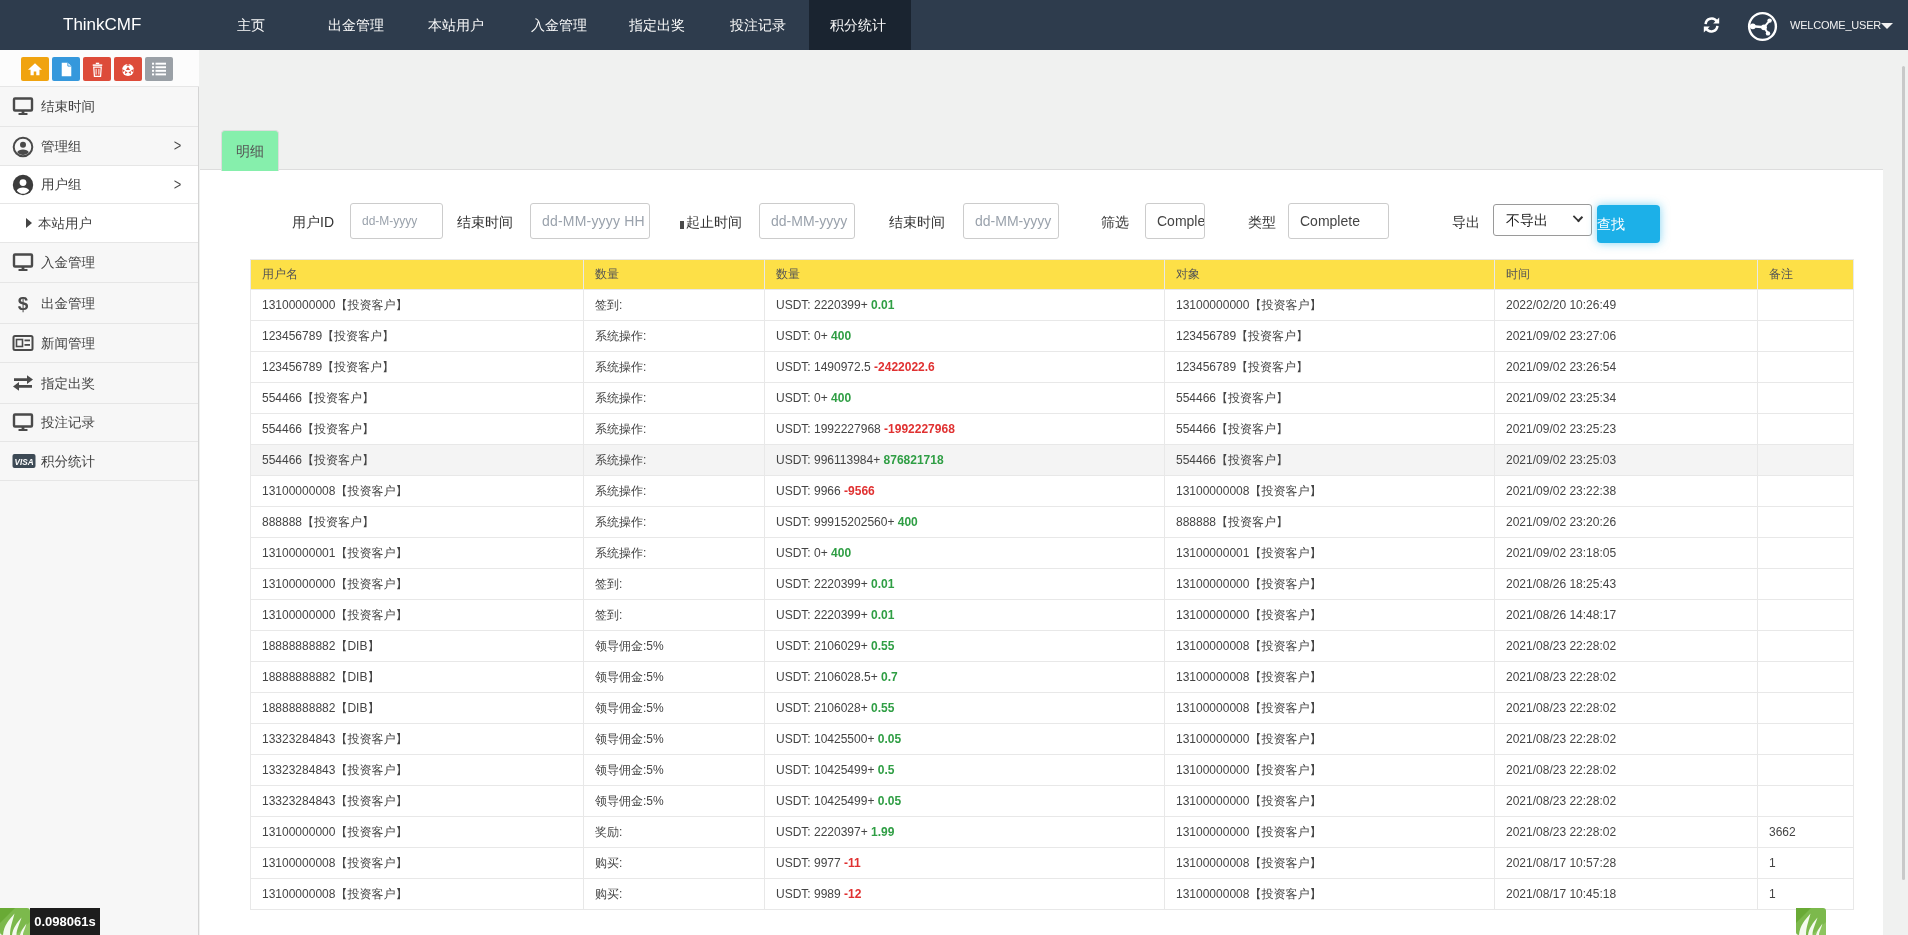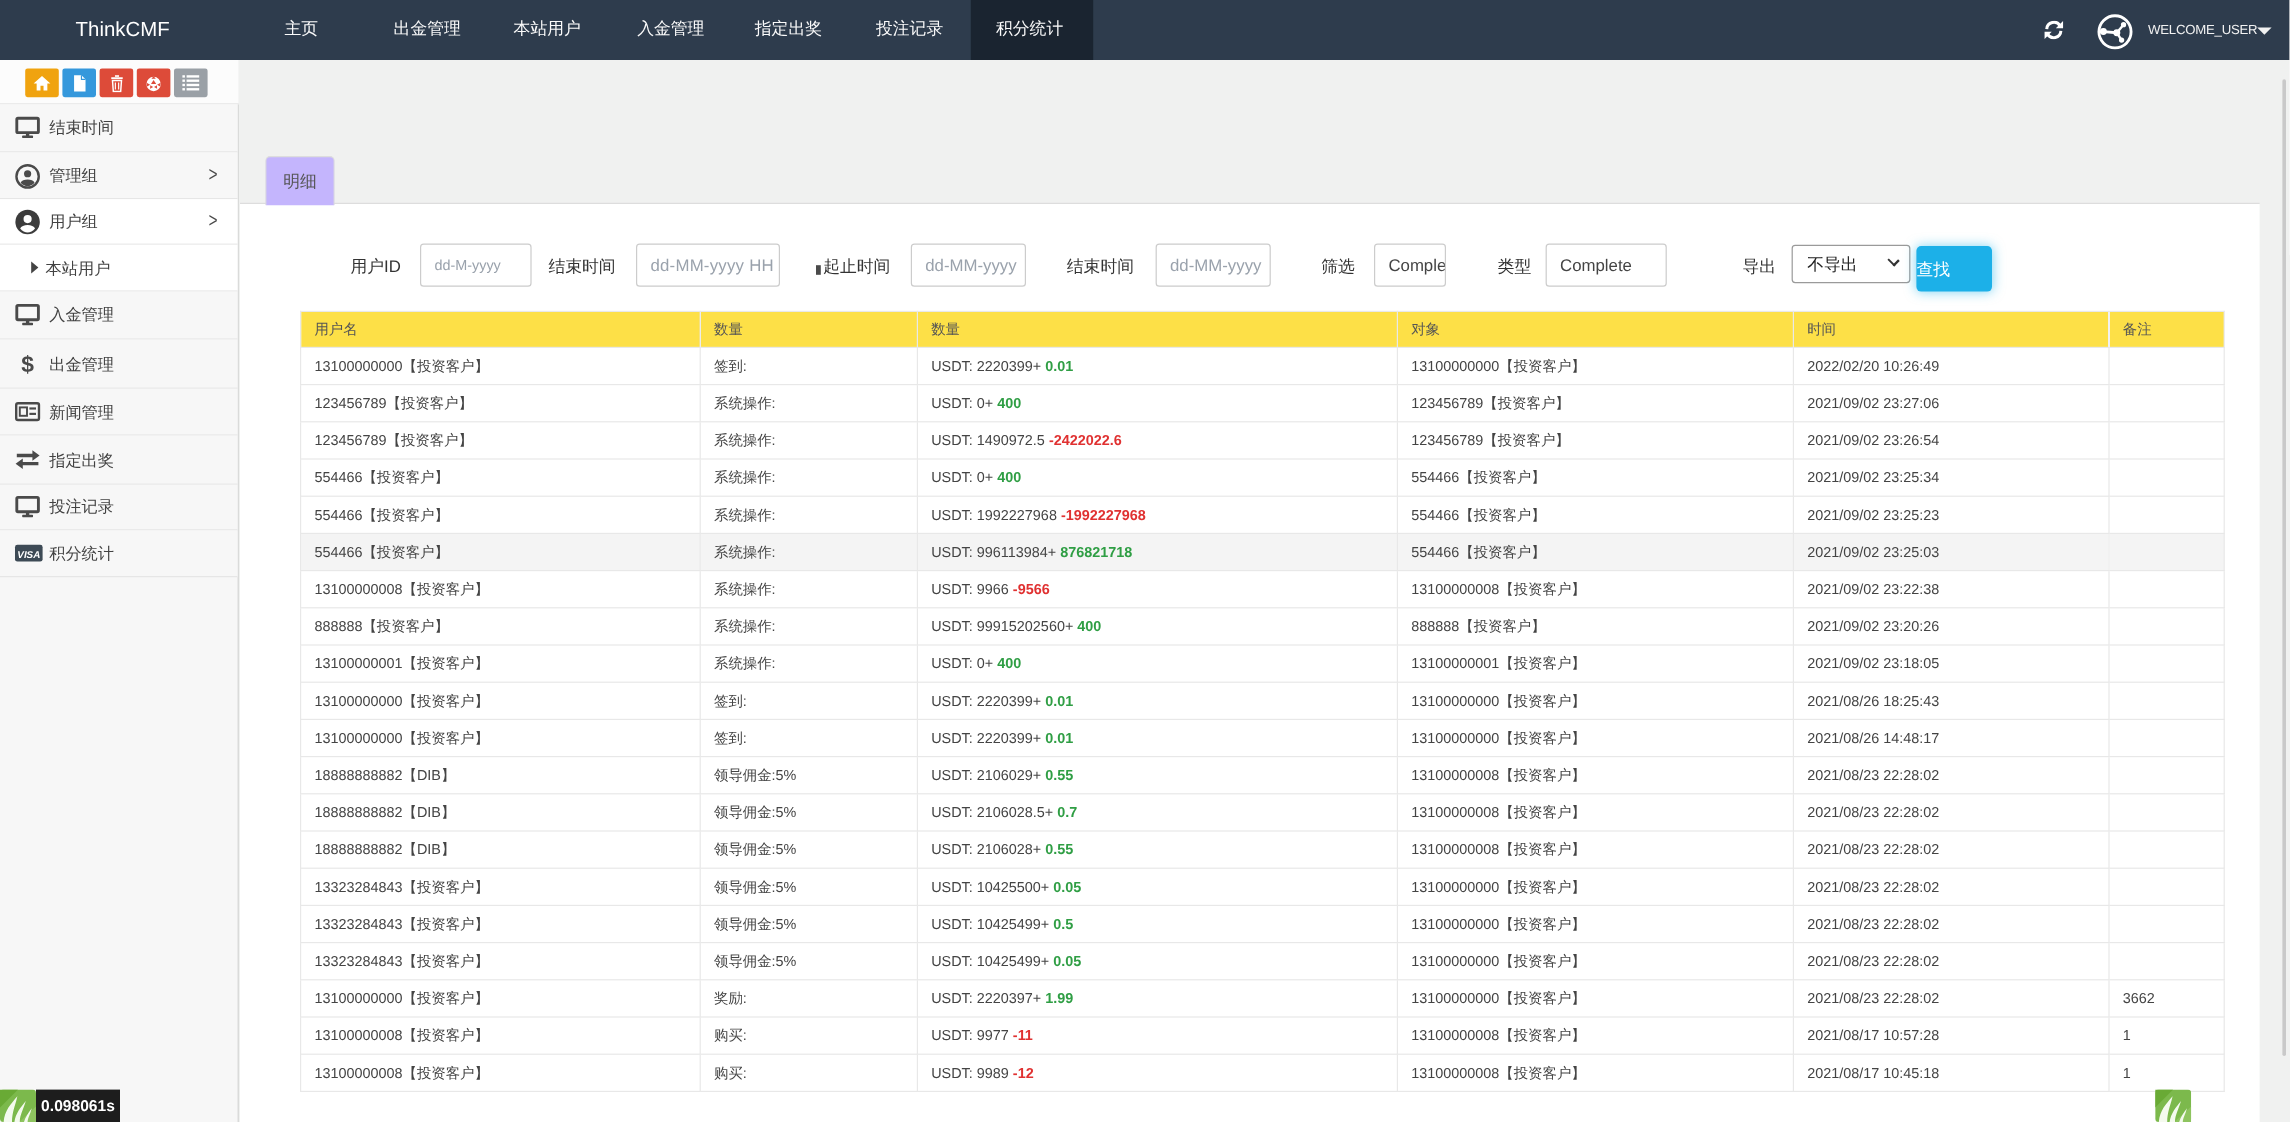--- a/index.html
+++ b/index.html
@@ -1,33 +1,33 @@
 <!DOCTYPE html>
 <html><head><meta charset="utf-8"><title>积分统计</title><style>
 
 *{margin:0;padding:0;box-sizing:border-box;}
 body{width:1908px;height:935px;position:relative;overflow:hidden;
  font-family:"Liberation Sans",sans-serif;background:#f0f1f0;}
 .abs{position:absolute;}
 #topbar{left:0;top:0;width:1908px;height:50px;background:#2e3c4d;}
 #brand{left:63px;top:0;height:50px;line-height:50px;color:#fff;font-size:17px;}
-.nav-it{top:0;height:50px;line-height:50px;color:#fbfbfb;font-size:14px;font-family:Liberation Serif, serif;}
+.nav-it{top:0;height:50px;line-height:50px;color:#fbfbfb;font-size:14px;}
 #nav-active{left:809px;top:0;width:102px;height:50px;background:#1a2430;}
 #sidebar{left:0;top:50px;width:199px;height:885px;background:#f7f7f7;border-right:1px solid #d4d4d4;}
 #toolbar{left:0;top:50px;width:199px;height:37px;background:#fcfcfc;border-bottom:1px solid #e6e6e6;}
 .tbtn{top:57px;width:28px;height:24px;border-radius:2px;text-align:center;}
 .tbtn svg{margin-top:5px;}
 .m-item{left:0;width:198px;background:#f7f7f7;border-bottom:1px solid #e6e6e6;color:#424242;font-size:13.5px;}
 .m-item.on{background:#fff;}
 .m-ico{position:absolute;left:12px;}
 .m-txt{position:absolute;left:41px;}
 .chev{position:absolute;left:173px;color:#4a4a4a;font-size:15px;font-family:"Liberation Mono",monospace;transform:scale(0.85,1.15);}
 #panel{left:200px;top:170px;width:1683px;height:765px;background:#fff;}
 #tabline{left:200px;top:169px;width:1683px;height:1px;background:#ddd;}
-#tab{left:221px;top:130px;width:58px;height:41px;background:#c4b5fd;border:1px solid #ddd;border-bottom:none;
+#tab{left:221px;top:130px;width:58px;height:41px;background:#86efac;border:1px solid #ddd;border-bottom:none;
  border-radius:4px 4px 0 0;text-align:center;line-height:40px;font-size:14px;color:#555;}
 .flabel{top:214px;font-size:14px;color:#333;}
 .finput{top:203px;height:36px;border:1px solid #ccc;border-radius:3px;background:#fff;
  font-size:14px;color:#9aa2ac;padding-left:11px;line-height:34px;white-space:nowrap;overflow:hidden;}
 .fval{color:#444;}
 #fsel{left:1493px;top:204px;width:99px;height:32px;border:1px solid #9a9a9a;border-radius:3px;background:#fff;
  font-size:14px;color:#222;padding-left:12px;line-height:30px;}
 #fsel .car{position:absolute;right:9px;top:8px;width:8px;height:8px;border-right:2.5px solid #333;border-bottom:2.5px solid #333;transform:rotate(45deg) scale(1,0.82);}
 #fbtn{left:1597px;top:205px;width:63px;height:38px;background:#1cb0e8;border-radius:4px;color:#fff;
  font-size:14px;text-align:left;line-height:38px;box-shadow:0 0 10px rgba(28,176,232,.55);}

